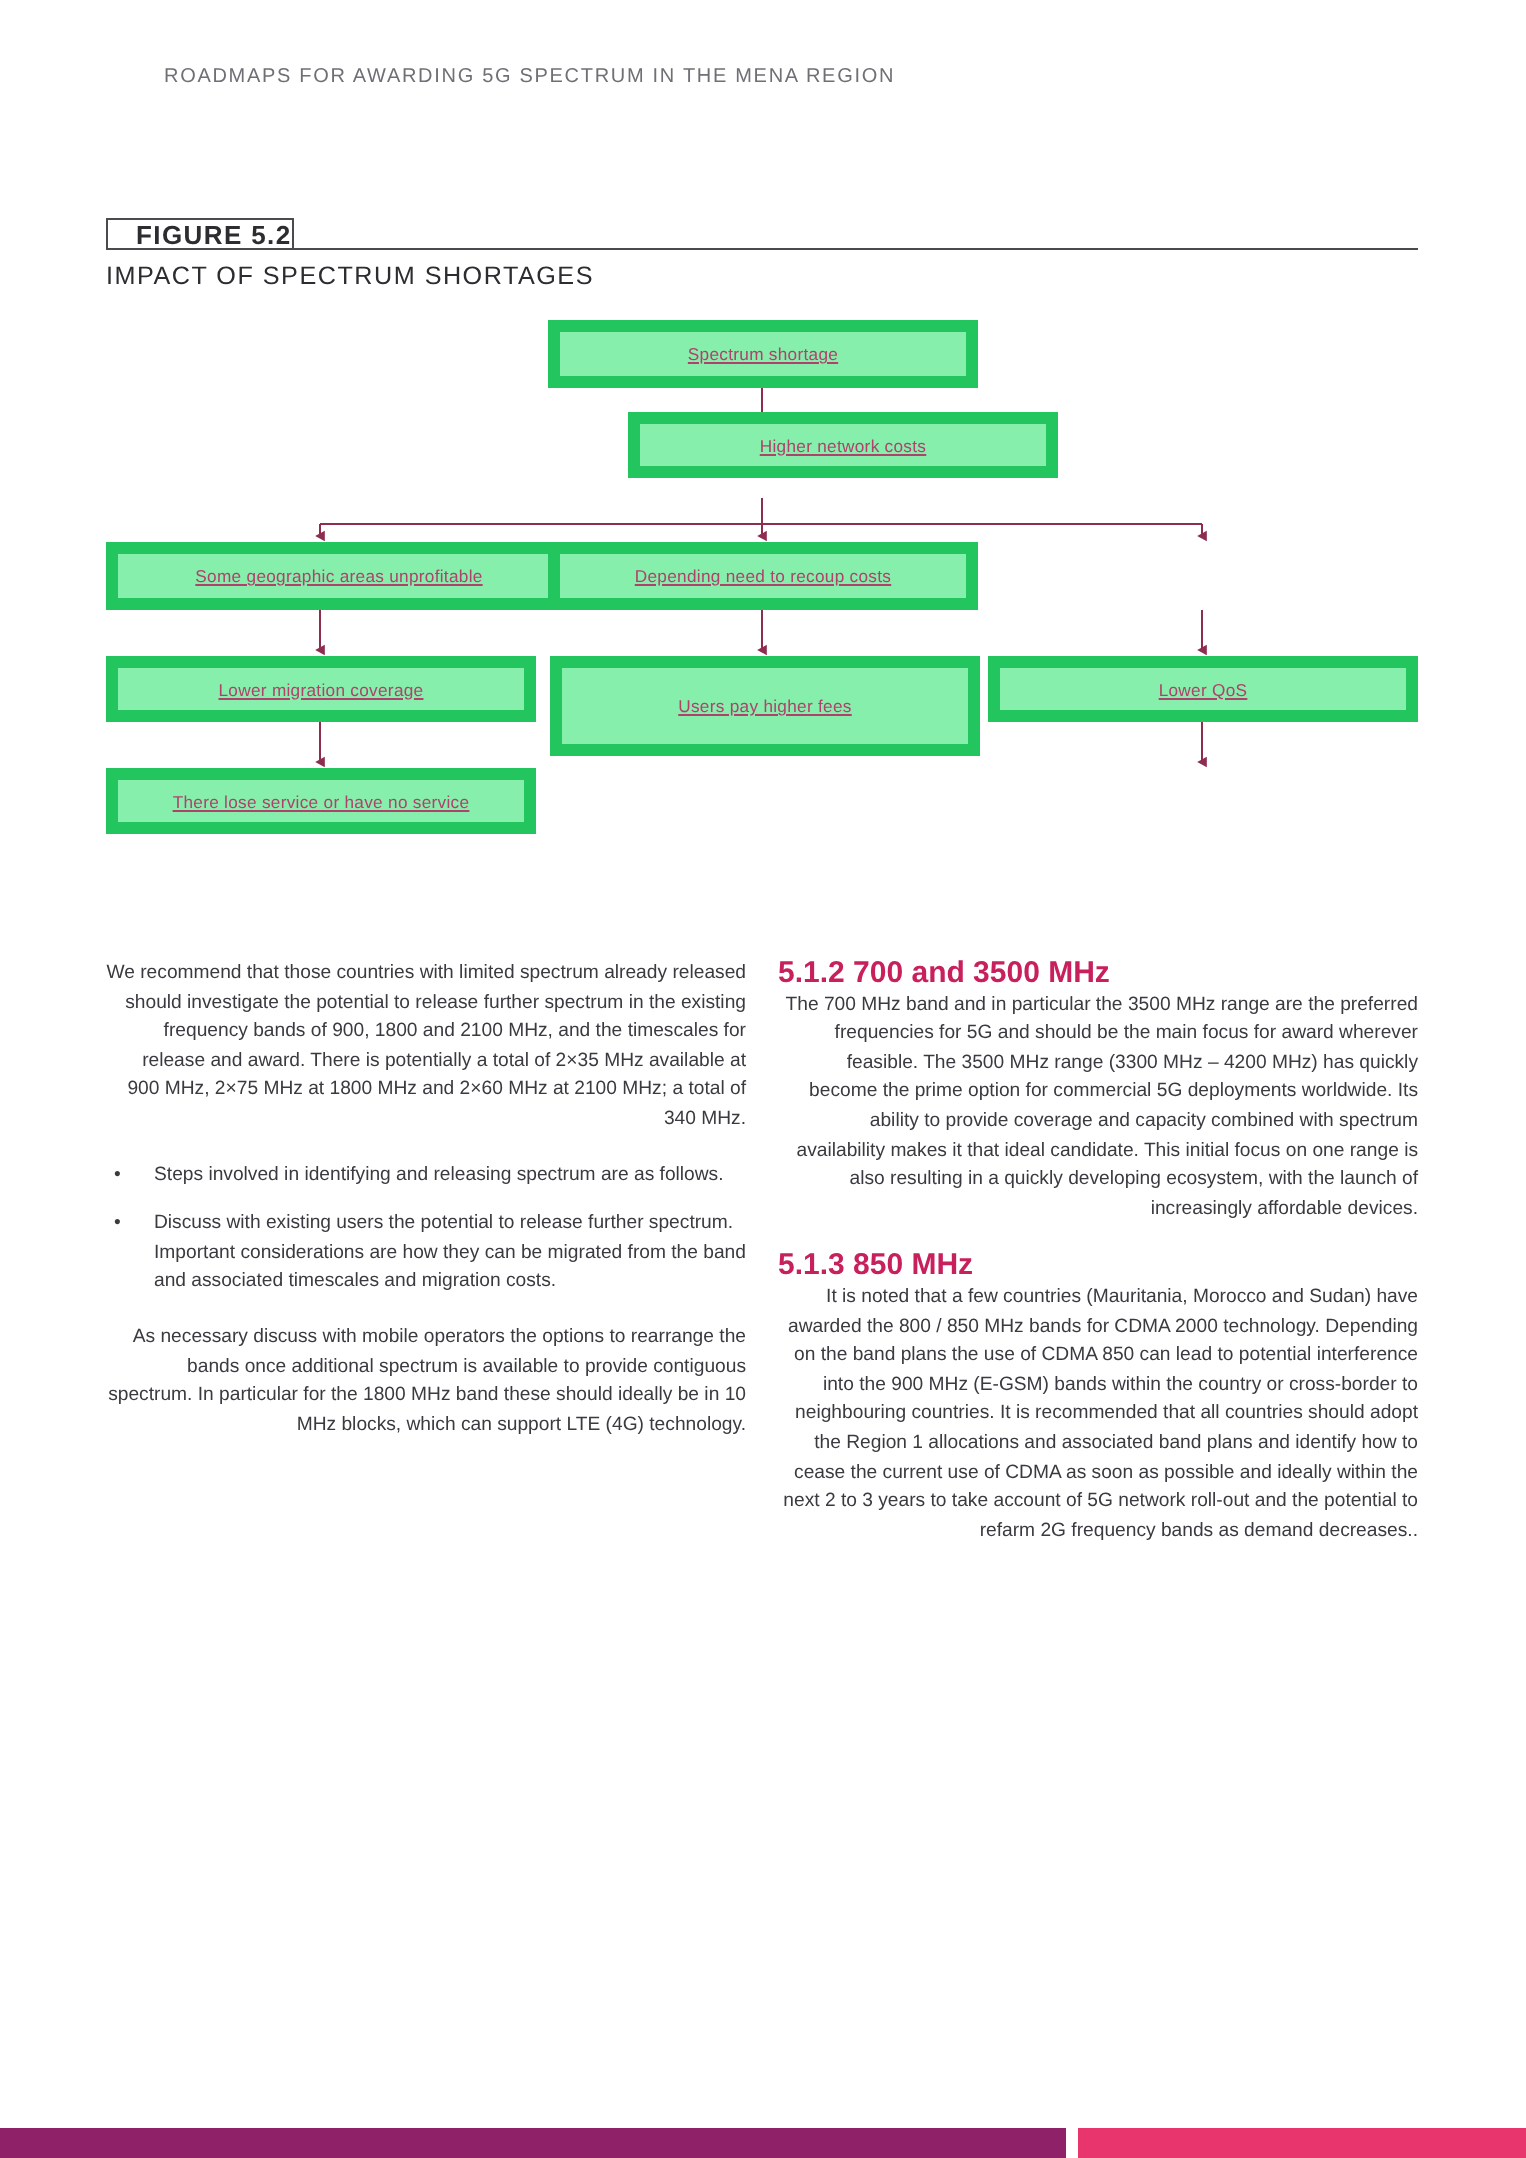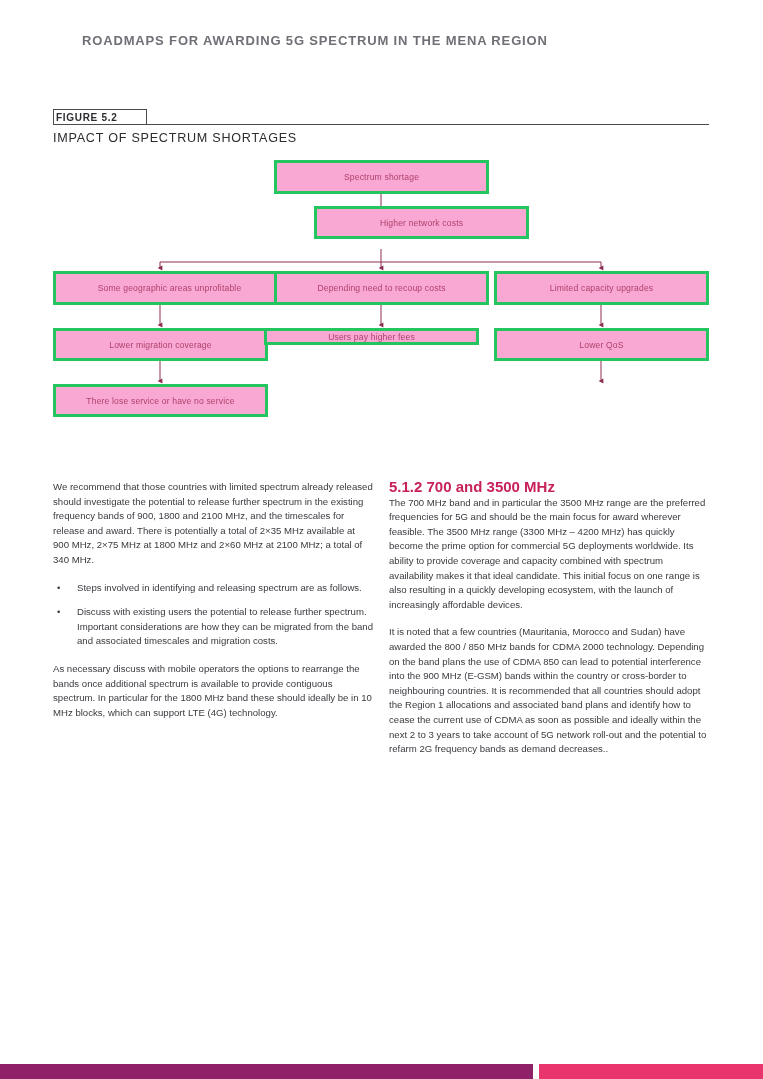--- a/index.html
+++ b/index.html
@@ -17,46 +17,46 @@
     height: 1079px;
     background: #ffffff;
     overflow: hidden;
   }
 
   
   .running-header {
     position: absolute;
     left: 82px;
     top: 33px;
-    font-size: 13px;
+    font-size: 10px;
     letter-spacing: 0.85px;
     color: #6f6f76;
-    font-weight: 700;
+    font-weight: 400;
     white-space: nowrap;
   }
 
   
   .figure-head {
     position: absolute;
     left: 53px;
     top: 109px;
     width: 656px;
     height: 18px;
   }
   .figure-tag {
     position: absolute;
     left: 0;
     top: 0;
     width: 94px;
     height: 16px;
     border: 1px solid #4a4a4f;
     display: flex;
     align-items: center;
-    padding-left: 2px;
-    font-size: 10px;
+    padding-left: 14px;
+    font-size: 13px;
     font-weight: 700;
     letter-spacing: 0.7px;
     color: #2c2c31;
   }
   .figure-rule {
     position: absolute;
     left: 94px;
     top: 15px;
     width: 562px;
     height: 1px;
@@ -77,44 +77,45 @@
   .flow {
     position: absolute;
     left: 0;
     top: 0;
     width: 763px;
     height: 1079px;
     pointer-events: none;
   }
   .flow-box {
     position: absolute;
-    border: 3px solid #22c55e;
-    background: #f9a8d4;
+    border: 6px solid #22c55e;
+    background: #86efac;
     display: flex;
     align-items: center;
     justify-content: center;
     font-size: 8.6px;
     color: #b0416d;
     letter-spacing: 0.15px;
     text-align: center;
     pointer-events: auto;
+    text-decoration: underline;
   }
 
   
   .col {
     position: absolute;
     width: 320px;
     font-size: 9.6px;
     line-height: 14.6px;
     color: #3a3a40;
   }
   .col-left  { left: 53px;  top: 480px; }
   .col-right { left: 389px; top: 480px; }
 
-  .col p { margin: 0 0 13px 0; }
+  .col p { margin: 0 0 13px 0; text-align: right; }
 
   .sub-head {
     font-size: 15px;
     font-weight: 700;
     color: #c8205c;
     margin: 0 0 1px 0;
     line-height: 14.6px;
   }
   .sub-head.spaced { margin-top: 14px; }
 
@@ -195,25 +196,24 @@
   </svg>
 
   <div class="flow-box" style="left:274px; top:160px; width:215px; height:34px;">Spectrum shortage</div>
 
   <div class="flow-box" style="left:274px; top:206px; width:215px; height:33px;margin-left:40px;">Higher network costs</div>
 
   <div class="flow-box" style="left:53px; top:271px; width:233px; height:34px;">Some geographic areas unprofitable</div>
 
   <div class="flow-box" style="left:274px; top:271px; width:215px; height:34px;">Depending need to recoup costs</div>
 
-  <div class="flow-box" style="left:494px; top:271px; width:215px; height:34px;">Limited capacity upgrades</div>
 
   <div class="flow-box" style="left:53px; top:328px; width:215px; height:33px;">Lower migration coverage</div>
 
-  <div class="flow-box" style="left:264px; top:328px; width:215px; height:17px;">Users pay higher fees</div>
+  <div class="flow-box" style="left:275px; top:328px; width:215px; height:50px;">Users pay higher fees</div>
 
   <div class="flow-box" style="left:494px; top:328px; width:215px; height:33px;">Lower QoS</div>
 
   <div class="flow-box" style="left:53px; top:384px; width:215px; height:33px;">There lose service or have no service</div>
 
 
   <div class="col col-left">
     <p>We recommend that those countries with limited spectrum already released should investigate the potential to release further spectrum in the existing frequency bands of 900, 1800 and 2100 MHz, and the timescales for release and award.  There is potentially a total of 2×35 MHz available at 900 MHz, 2×75 MHz at 1800 MHz and 2×60 MHz at 2100 MHz; a total of 340 MHz.</p>
 
     <ul class="bullets">
@@ -227,20 +227,21 @@
       </li>
     </ul>
 
     <p>As necessary discuss with mobile operators the options to rearrange the bands once additional spectrum is available to provide contiguous spectrum. In particular for the 1800 MHz band these should ideally be in 10 MHz blocks, which can support LTE (4G) technology.</p>
   </div>
 
   <div class="col col-right">
     <h3 class="sub-head">5.1.2  700 and 3500 MHz</h3>
     <p>The 700 MHz band and in particular the 3500 MHz range are the preferred frequencies for 5G and should be the main focus for award wherever feasible. The 3500 MHz range (3300 MHz – 4200 MHz) has quickly become the prime option for commercial 5G deployments worldwide. Its ability to provide coverage and capacity combined with spectrum availability makes it that ideal candidate. This initial focus on one range is also resulting in a quickly developing ecosystem, with the launch of increasingly affordable devices.</p>
 
+    <h3 class="sub-head spaced">5.1.3  850 MHz</h3>
     <p>It is noted that a few countries (Mauritania, Morocco and Sudan) have awarded the 800 / 850 MHz bands for CDMA 2000 technology.  Depending on the band plans the use of CDMA 850 can lead to potential interference into the 900 MHz (E-GSM) bands within the country or cross-border to neighbouring countries. It is recommended that all countries should adopt the Region 1 allocations and associated band plans and identify how to cease the current use of CDMA as soon as possible and ideally within the next 2 to 3 years to take account of 5G network roll-out and the potential to refarm 2G frequency bands as demand decreases..</p>
   </div>
 
   <div class="page-number">30</div>
   <div class="bar-left"></div>
   <div class="bar-right"></div>
 
 </div>
 
 </body></html>

